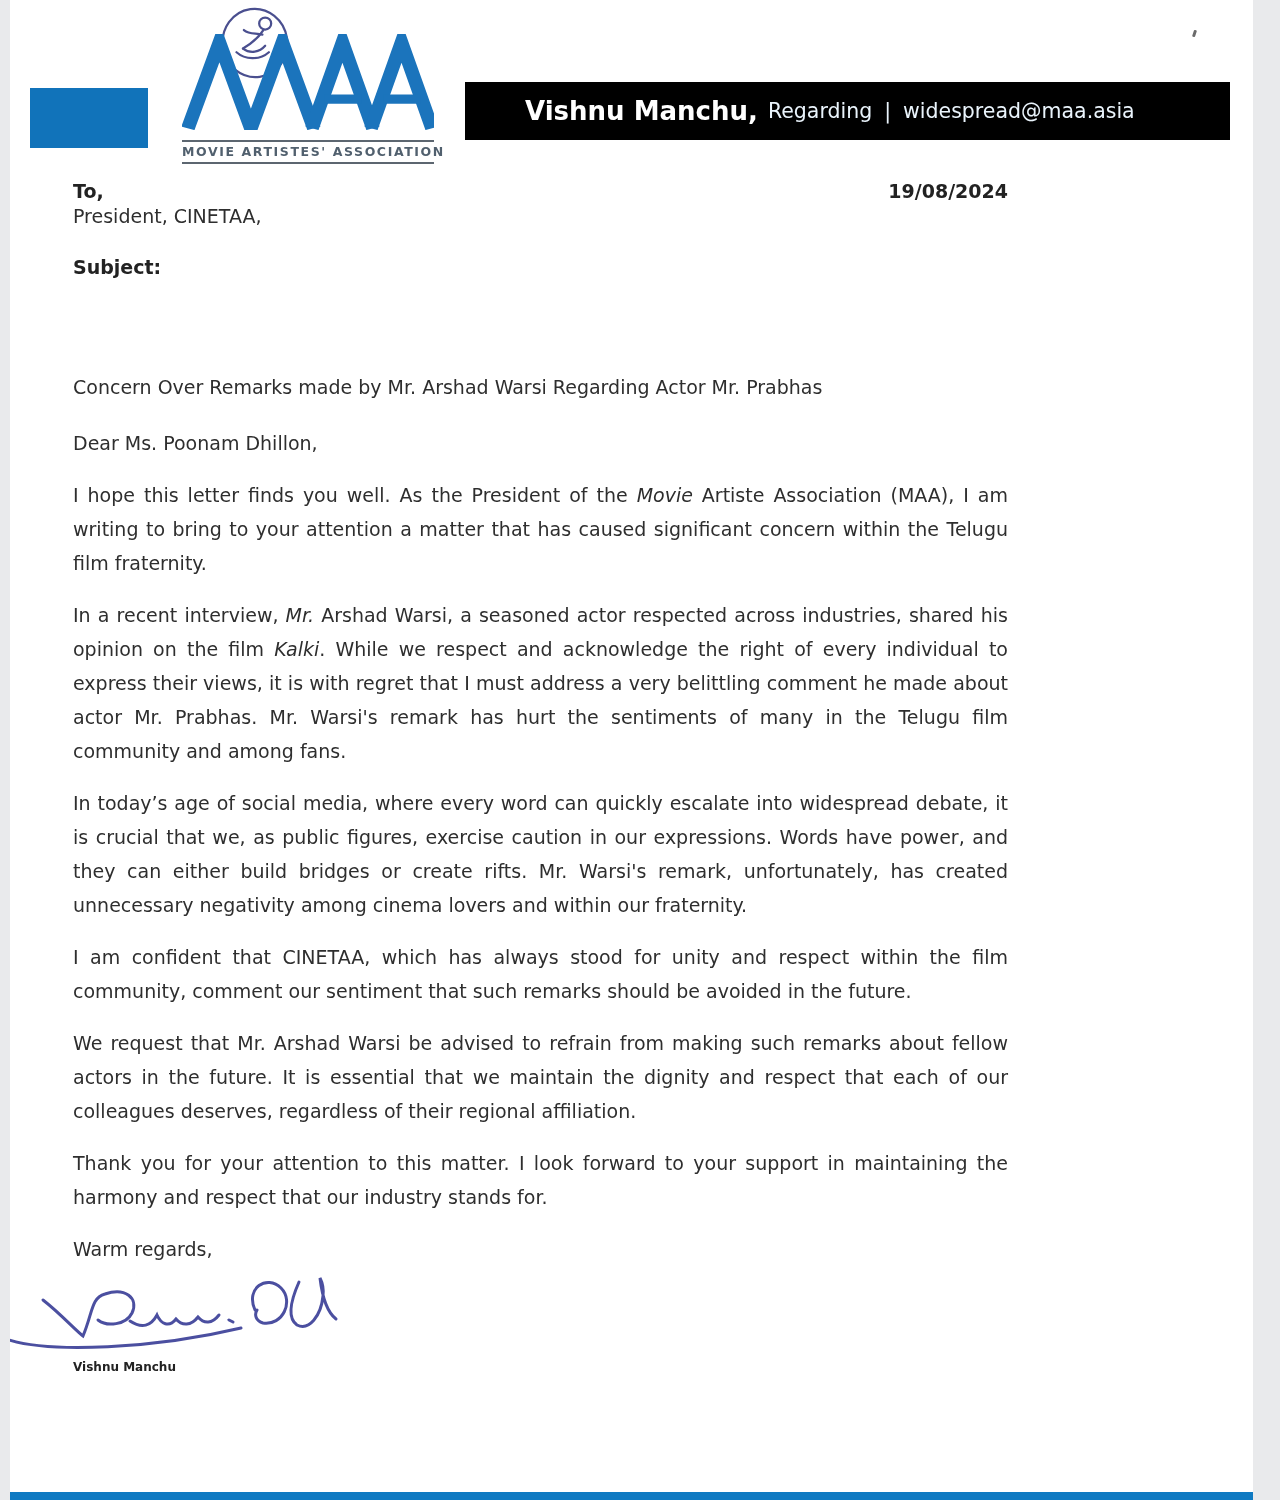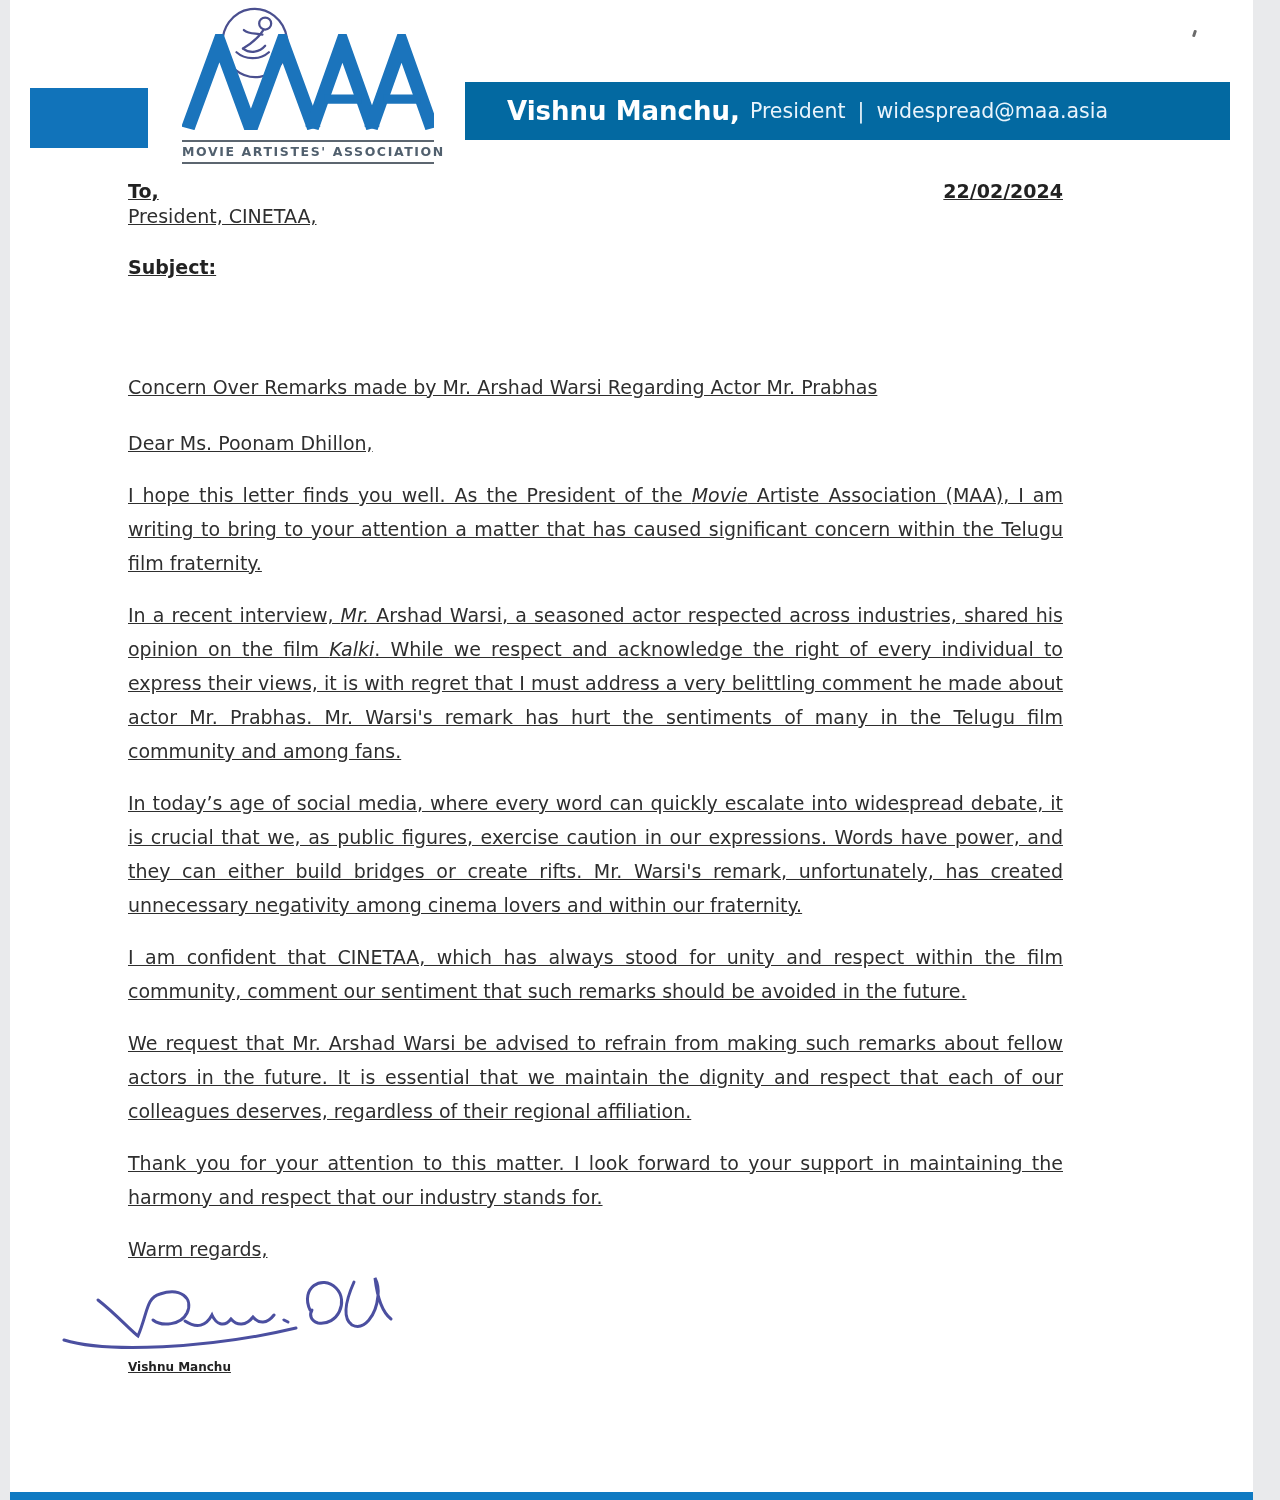--- a/index.html
+++ b/index.html
@@ -67,24 +67,24 @@
     font-weight: 600;
     color: #51606e;
     white-space: nowrap;
   }
   .banner {
     position: absolute;
     left: 455px;
     top: 82px;
     width: 765px;
     height: 58px;
-    background: #0369a1;
+    background: #000000;
     display: flex;
     align-items: center;
-    padding-left: 42px;
+    padding-left: 60px;
     box-sizing: border-box;
     white-space: nowrap;
   }
   .banner .name {
     color: #ffffff;
     font-weight: bold;
     font-size: 26px;
   }
   .banner .role, .banner .sep, .banner .email {
     color: #eaf4fc;
@@ -98,25 +98,24 @@
     top: 30px;
     width: 3px;
     height: 7px;
     background: #6b6b6b;
     transform: rotate(18deg);
     border-radius: 1px;
   }
   
   .letter {
     position: relative;
-    margin: 12px 155px 0 118px;
+    margin: 12px 155px 0 63px;
     width: 935px;
     color: #2e2e2e;
     font-size: 19px;
-    text-decoration: underline;
   }
   .to-row {
     display: flex;
     justify-content: space-between;
     font-weight: bold;
     color: #222;
   }
   .recipient-name {
     margin-top: 15px;
     font-weight: bold;
@@ -211,33 +210,33 @@
               <polyline points="192,110 223,10 254,110"></polyline>
               <line x1="205" y1="76" x2="242" y2="76" stroke-width="11"></line>
             </g>
           </svg>
         </div>
         <div class="logo-caption">MOVIE ARTISTES' ASSOCIATION</div>
       </div>
 
       <div class="banner">
         <span class="name">Vishnu Manchu,</span>
-        <span class="role">President</span>
+        <span class="role">Regarding</span>
         <span class="sep">|</span>
         <span class="email">widespread@maa.asia</span>
       </div>
 
       <div class="cursor-mark"></div>
     </div>
 
     <div class="letter">
 
       <div class="to-row">
         <span>To,</span>
-        <span>22/02/2024</span>
+        <span>19/08/2024</span>
       </div>
 
       <div class="recipient-title">President, CINETAA,</div>
 
       <div class="subject-row">
         <div class="subject-label">Subject:</div>
         <div class="subject-text">Concern Over Remarks made by Mr. Arshad Warsi Regarding Actor Mr. Prabhas</div>
       </div>
 
       <div class="salutation">Dear Ms. Poonam Dhillon,</div>

